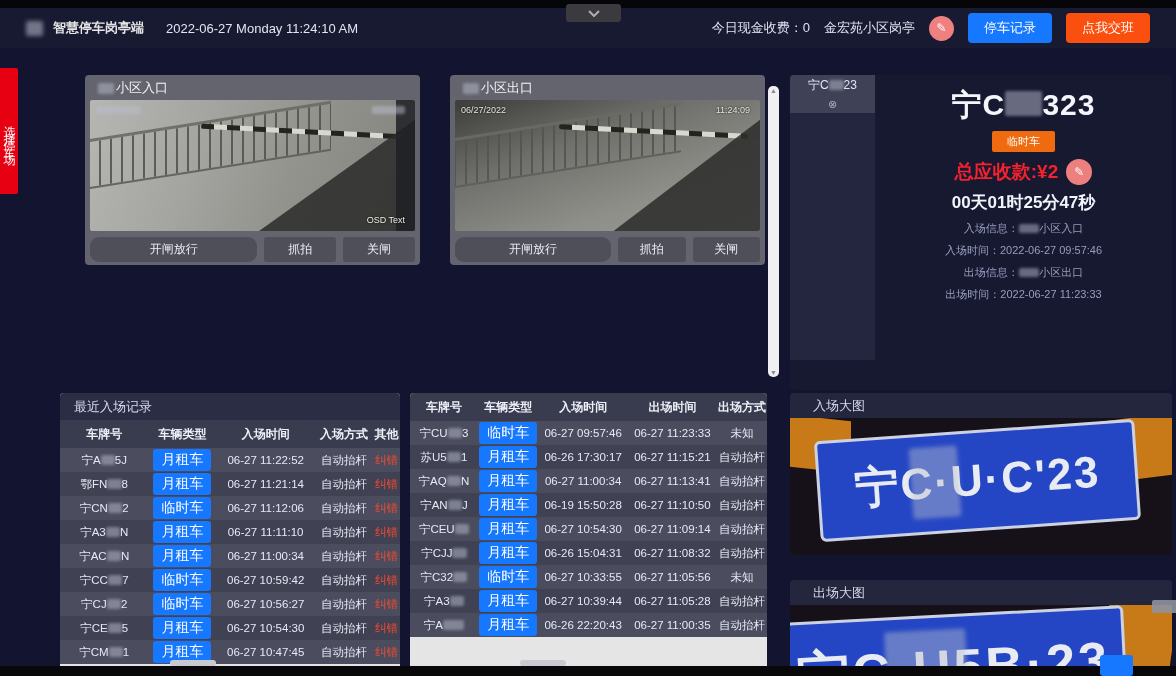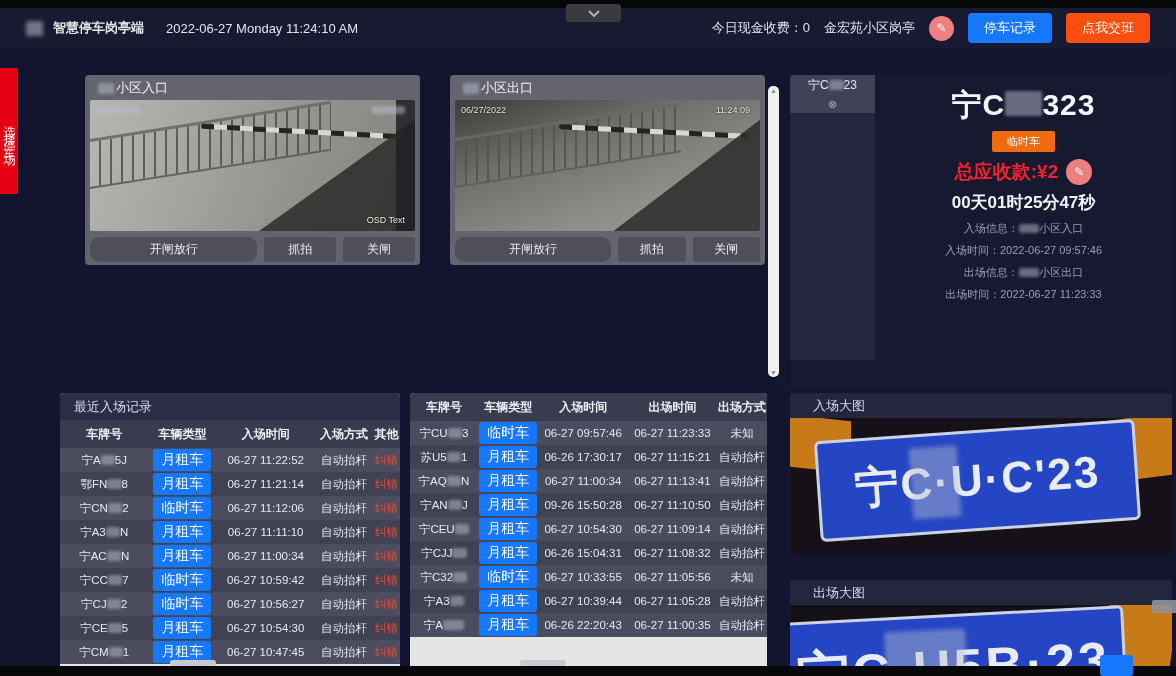--- a/index.html
+++ b/index.html
@@ -297,21 +297,21 @@
         <div class="trow">
           <span class="c c1 maskable">宁AQ<span class="mosaic" style="width:1.24em"></span>N</span>
           <span class="c c2"><i class="badge">月租车</i></span>
           <span class="c c3">06-27 11:00:34</span>
           <span class="c c4">06-27 11:13:41</span>
           <span class="c c5">自动抬杆</span>
         </div>
         <div class="trow">
           <span class="c c1 maskable">宁AN<span class="mosaic" style="width:1.24em"></span>J</span>
           <span class="c c2"><i class="badge">月租车</i></span>
-          <span class="c c3">09-26 15:50:28</span>
+          <span class="c c3">06-19 15:50:28</span>
           <span class="c c4">06-27 11:10:50</span>
           <span class="c c5">自动抬杆</span>
         </div>
         <div class="trow">
           <span class="c c1 maskable">宁CEU<span class="mosaic" style="width:1.24em"></span></span>
           <span class="c c2"><i class="badge">月租车</i></span>
           <span class="c c3">06-27 10:54:30</span>
           <span class="c c4">06-27 11:09:14</span>
           <span class="c c5">自动抬杆</span>
         </div>

